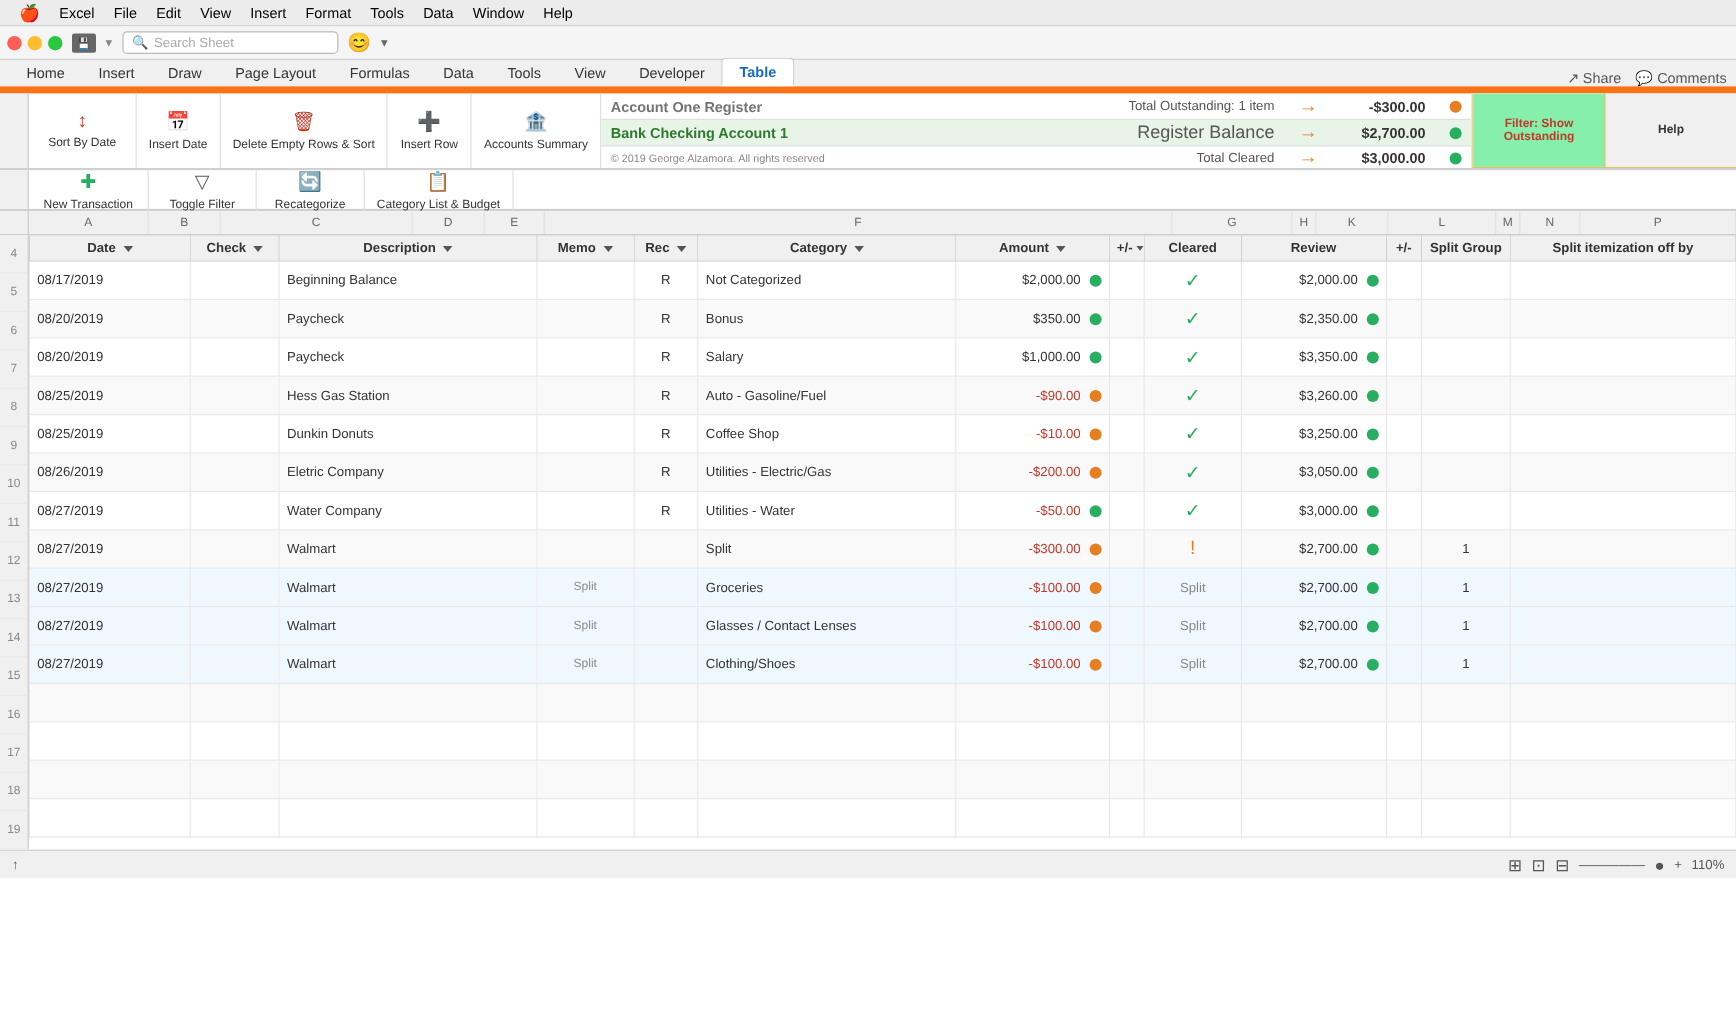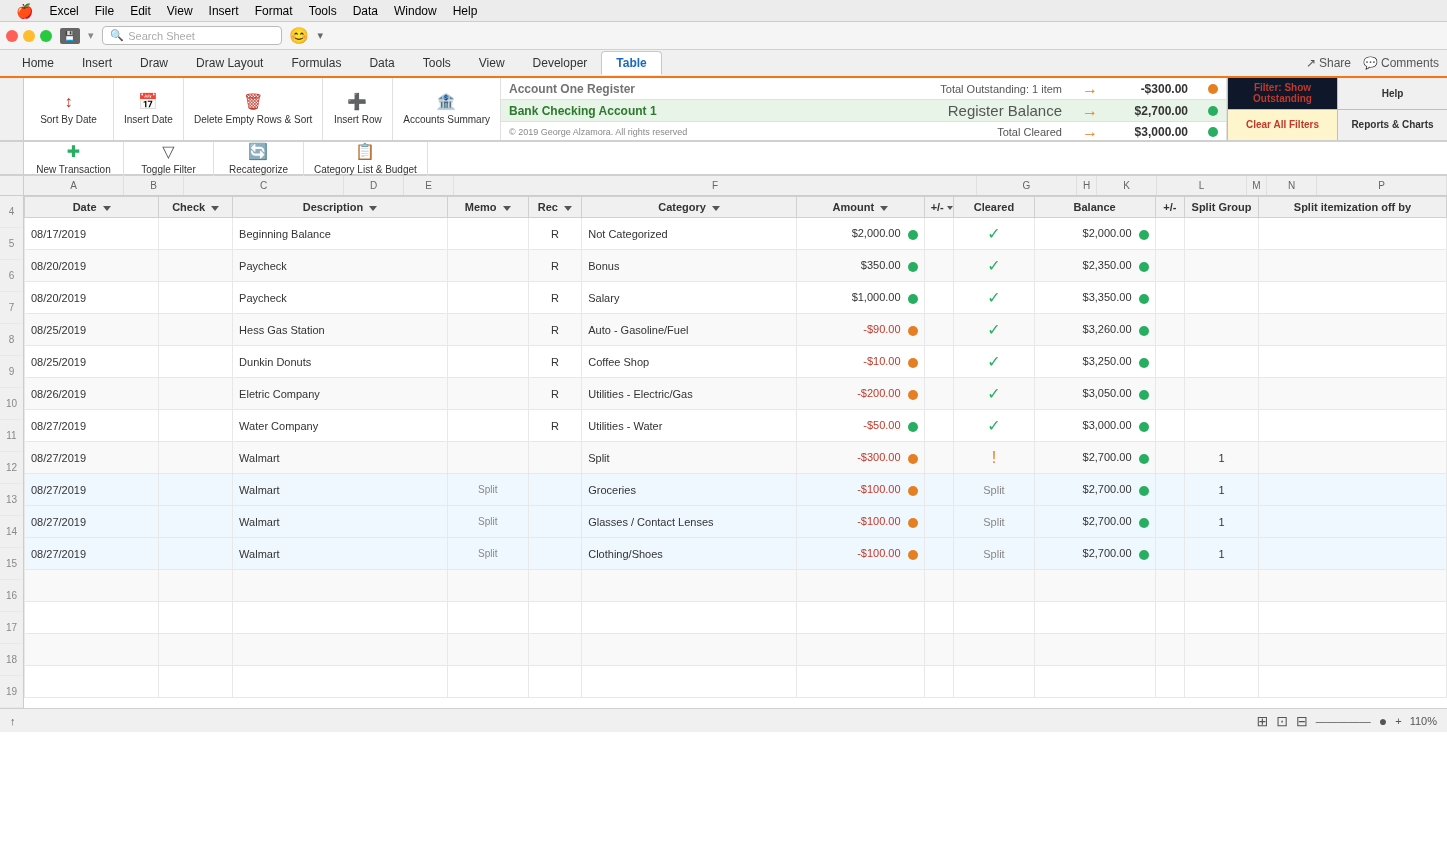--- a/index.html
+++ b/index.html
@@ -37,23 +37,23 @@
     .tl-red { width: 12px; height: 12px; border-radius: 50%; background: #ff5f57; }
     .tl-yellow { width: 12px; height: 12px; border-radius: 50%; background: #ffbd2e; }
     .tl-green { width: 12px; height: 12px; border-radius: 50%; background: #28c940; }
     .toolbar-save { width: 20px; height: 16px; background: #666; border-radius: 2px; display: flex; align-items: center; justify-content: center; font-size: 9px; color: #fff; cursor: pointer; }
     .toolbar-title { flex: 1; text-align: center; font-size: 11px; color: #333; font-weight: 500; }
     .toolbar-search { background: #fff; border: 1px solid #bbb; border-radius: 4px; padding: 2px 8px; font-size: 11px; width: 180px; display: flex; align-items: center; gap: 4px; }
 
     
     .ribbon-tabs {
       background: #f0f0f0;
-      border-bottom: 2px solid #f97316;
+      border-bottom: 6px solid #f97316;
       display: flex;
-      align-items: center;
+      align-items: flex-end;
       padding: 0 8px;
       gap: 0;
       height: 28px;
     }
     .ribbon-tab {
       padding: 4px 14px;
       font-size: 12px;
       cursor: pointer;
       border-radius: 4px 4px 0 0;
       background: transparent;
@@ -180,21 +180,21 @@
     <span style="color:#aaa;font-size:11px;">Search Sheet</span>
   </div>
   <span style="font-size:16px;">😊</span>
   <span style="font-size:11px;color:#666;">▾</span>
 </div>
 
 <div class="ribbon-tabs">
   <button class="ribbon-tab">Home</button>
   <button class="ribbon-tab">Insert</button>
   <button class="ribbon-tab">Draw</button>
-  <button class="ribbon-tab">Draw Layout</button>
+  <button class="ribbon-tab">Page Layout</button>
   <button class="ribbon-tab">Formulas</button>
   <button class="ribbon-tab">Data</button>
   <button class="ribbon-tab">Tools</button>
   <button class="ribbon-tab">View</button>
   <button class="ribbon-tab">Developer</button>
   <button class="ribbon-tab active">Table</button>
   <div class="ribbon-right">
     <button>
       <span>↗</span>
       <span>Share</span>
@@ -260,26 +260,22 @@
       <span style="flex:1;"></span>
       <span style="font-size:11px; color:#555;">Total Cleared</span>
       <span style="color:#e67e22; font-weight:900; font-size:16px;">→</span>
       <span style="font-weight:700; color:#333; font-size:12px; min-width:70px; text-align:right;">$3,000.00</span>
       <span class="dot-green"></span>
     </div>
   </div>
 
   <div style="width:220px; display:flex; flex-direction:column; background:#fff5cc; border-left:1px solid #e0c060;">
     <div style="display:flex; flex:1; border-bottom:1px solid #e0c060;">
-      <div style="flex:1; padding:4px 6px; background:#0f172a; color:#c0392b; font-weight:700; font-size:10px; border-right:1px solid #e0c060; cursor:pointer; display:flex; align-items:center; justify-content:center; text-align:center;">Filter: Show Outstanding</div>
+      <div style="flex:1; padding:4px 6px; background:#86efac; color:#c0392b; font-weight:700; font-size:10px; border-right:1px solid #e0c060; cursor:pointer; display:flex; align-items:center; justify-content:center; text-align:center;">Filter: Show Outstanding</div>
       <div style="flex:1; padding:4px 6px; background:#f0f0f0; color:#333; font-size:10px; font-weight:600; cursor:pointer; display:flex; align-items:center; justify-content:center;">Help</div>
-    </div>
-    <div style="display:flex; flex:1;">
-      <div style="flex:1; padding:4px 6px; background:#fff5cc; color:#c0392b; font-size:10px; font-weight:700; border-right:1px solid #e0c060; cursor:pointer; display:flex; align-items:center; justify-content:center; text-align:center;">Clear All Filters</div>
-      <div style="flex:1; padding:4px 6px; background:#f0f0f0; color:#333; font-size:10px; font-weight:600; cursor:pointer; display:flex; align-items:center; justify-content:center;">Reports &amp; Charts</div>
     </div>
   </div>
 </div>
 
 <div style="display:flex; background:#fff; border-bottom:2px solid #d0d0d0; height:34px;">
   <div style="width:24px; background:#f0f0f0; border-right:1px solid #ccc; flex-shrink:0;"></div>
   <div class="ct-col" style="min-width:100px; height:34px;">
     <span class="ct-icon ct-icon-green">✚</span>
     <span class="ct-btn-label">New Transaction</span>
   </div>
@@ -368,21 +364,21 @@
             <span style="display:inline-block;width:0;height:0;border-left:4px solid transparent;border-right:4px solid transparent;border-top:5px solid #555;margin-left:3px;vertical-align:middle;"></span>
           </th>
           <th style="width:22px;">
             <span>+/-</span>
             <span style="display:inline-block;width:0;height:0;border-left:3px solid transparent;border-right:3px solid transparent;border-top:4px solid #555;vertical-align:middle;"></span>
           </th>
           <th style="width:60px;">
             <span>Cleared</span>
           </th>
           <th style="width:90px;">
-            <span>Balance</span>
+            <span>Review</span>
           </th>
           <th style="width:22px;">
             <span>+/-</span>
           </th>
           <th style="width:55px;">
             <span>Split Group</span>
           </th>
           <th style="width:140px;">
             <span>Split itemization off by</span>
           </th>

